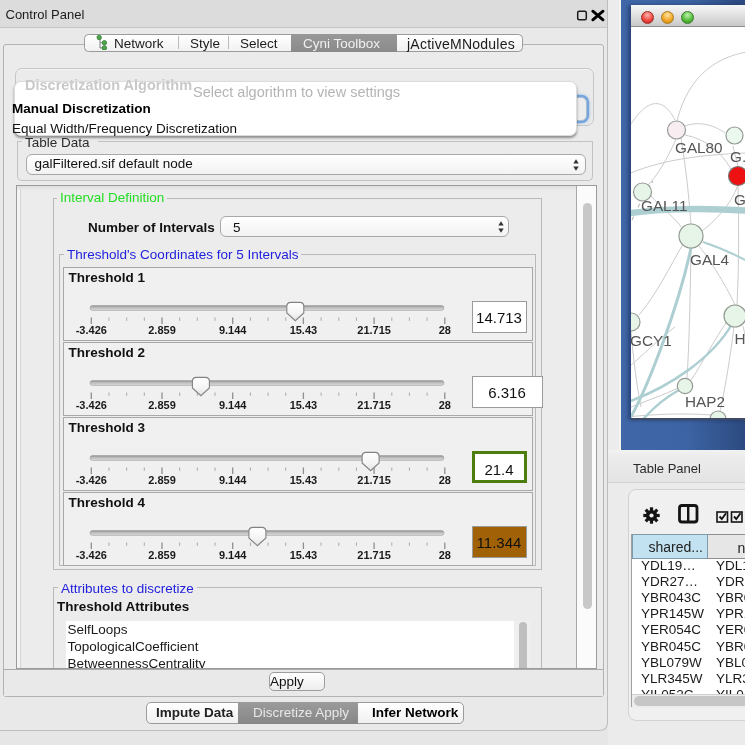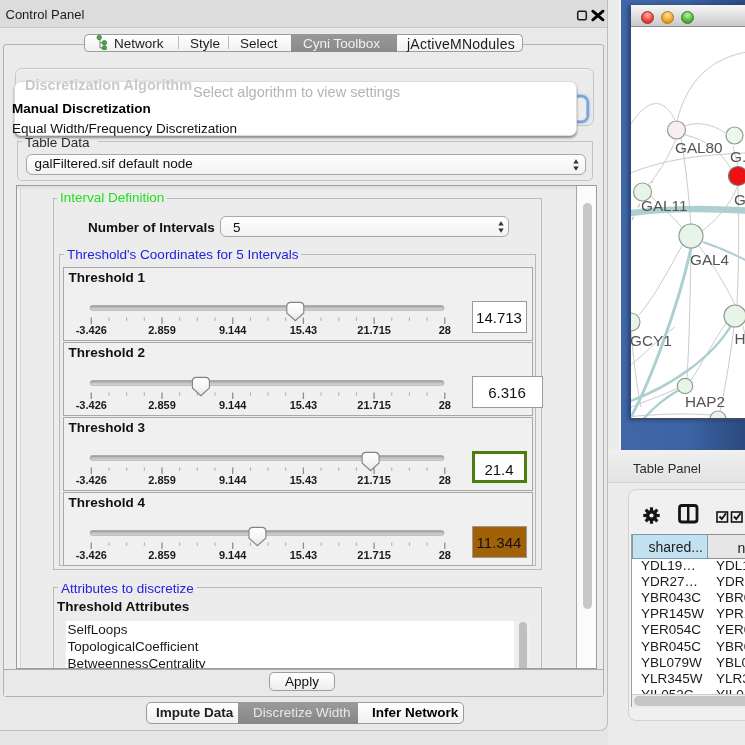--- a/index.html
+++ b/index.html
@@ -202,26 +202,26 @@
   <div class="abs b" style="left:57px;top:599px;font-size:13.5px;color:#111;">Threshold Attributes</div>
   <div class="abs" style="left:66px;top:621px;width:448px;height:47px;background:#fff;"></div>
   <div class="abs" style="left:67.5px;top:622px;font-size:13.5px;color:#1a1a1a;">SelfLoops</div>
   <div class="abs" style="left:67.5px;top:639px;font-size:13.5px;color:#1a1a1a;">TopologicalCoefficient</div>
   <div class="abs" style="left:67.5px;top:656px;font-size:13.5px;color:#1a1a1a;height:12px;overflow:hidden;">BetweennessCentrality</div>
   <div class="abs" style="left:514px;top:621px;width:16px;height:47px;background:#efefef;"></div>
   <div class="abs" style="left:518.5px;top:621.5px;width:8.5px;height:46.5px;background:#bfbfbf;border-radius:5px 5px 0 0;"></div>
 
   <div class="abs" style="left:4px;top:669px;width:599px;height:1px;background:#ababab;"></div>
   <div class="abs" style="left:4px;top:670px;width:599px;height:26px;background:#e9e9e9;"></div>
-  <div class="abs" style="left:269px;top:672px;width:66px;height:19px;background:linear-gradient(#ffffff,#ededed);border:1px solid #9d9d9d;border-radius:5px;box-sizing:border-box;text-align:center;font-size:13.5px;color:#111;line-height:17px;">Apply</div>
+  <div class="abs" style="left:269px;top:672px;width:56px;height:19px;background:linear-gradient(#ffffff,#ededed);border:1px solid #9d9d9d;border-radius:5px;box-sizing:border-box;text-align:left;font-size:13.5px;color:#111;line-height:17px;">Apply</div>
 
   <div class="abs" style="left:146px;top:702px;width:318px;height:22px;background:linear-gradient(#ffffff,#f0f0f0);border:1px solid #9b9b9b;border-radius:5px;box-sizing:border-box;"></div>
   <div class="abs" style="left:238px;top:702px;width:120px;height:22px;background:linear-gradient(#9b9b9b,#868686);"></div>
   <div class="abs b" style="left:156px;top:704.5px;font-size:13.5px;color:#222;">Impute Data</div>
-  <div class="abs" style="left:253px;top:704.5px;font-size:13.5px;color:#e8e8e8;">Discretize Width</div>
+  <div class="abs" style="left:253px;top:704.5px;font-size:13.5px;color:#e8e8e8;">Discretize Apply</div>
   <div class="abs b" style="left:372px;top:704.5px;font-size:13.5px;color:#000000;">Infer Network</div>
 
   <div class="abs" style="left:608px;top:0;width:12px;height:745px;background:#ececec;"></div>
   <div class="abs" style="left:619px;top:0;width:1.5px;height:450px;background:#f6f3ec;z-index:2;"></div>
 
   <div class="abs" style="left:620px;top:0;width:125px;height:450px;background:linear-gradient(90deg,#4068a8 0%,#3c63a3 55%,#2c4a80 100%);"></div>
 
   <div class="abs" style="left:631px;top:5px;width:114px;height:415px;background:#fff;box-shadow:-3px 0 4px rgba(0,0,30,0.35);border-bottom:2px solid #3e4a66;box-sizing:border-box;"></div>
   <div class="abs" style="left:631px;top:5px;width:114px;height:22px;background:linear-gradient(#f7f7f7,#c9c9c9);border-bottom:1px solid #8e8e8e;box-sizing:border-box;"></div>
   <div class="abs" style="left:641px;top:11px;width:11px;height:11px;border-radius:50%;background:radial-gradient(circle at 50% 28%,#ffb4ae 0%,#ef4a41 55%,#bb211b 100%);border:0.5px solid #9a2b26;"></div>

